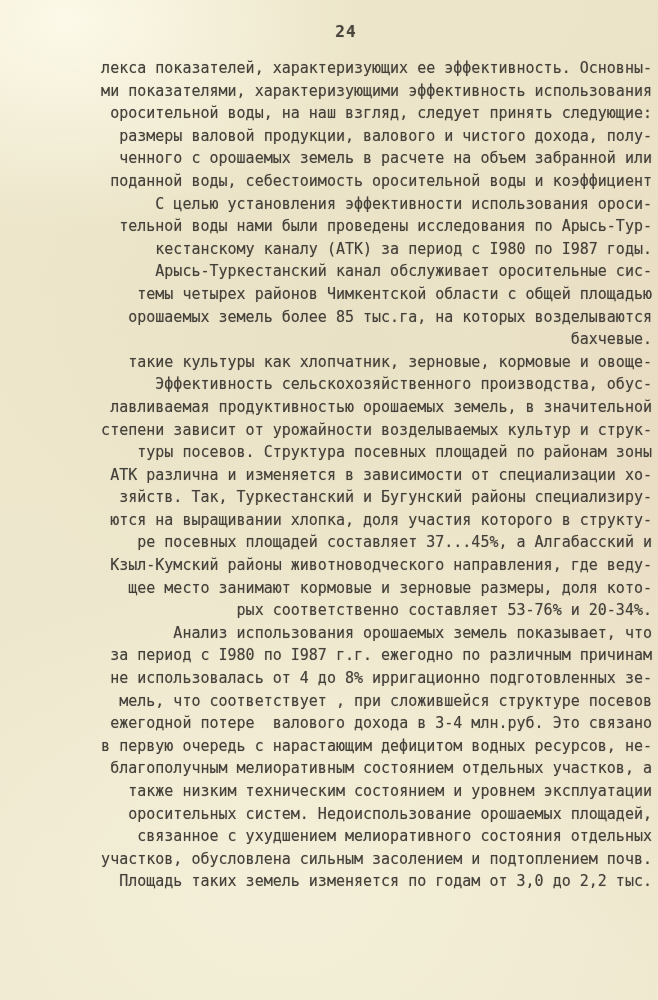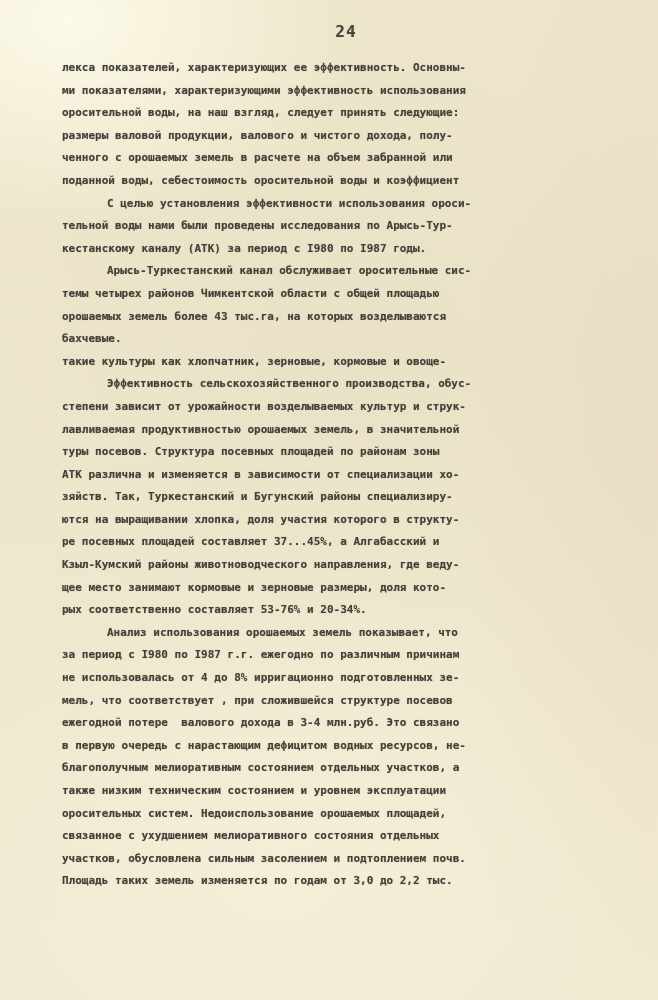--- a/index.html
+++ b/index.html
@@ -32,23 +32,24 @@
     color: #4a463e;
     letter-spacing: 1px;
     text-shadow: 0 0 1px rgba(74,70,62,0.45);
   }
   .text-block {
     position: absolute;
     top: 57px;
     left: 62px;
     width: 590px;
     color: #44403a;
-    font-size: 11px;
-    font-weight: 700;
+    font-size: 15px;
+    font-weight: 400;
     text-shadow: 0 0 1px rgba(68,64,55,0.40);
+    text-align: right;
   }
   .para { margin: 0; padding: 0; }
   .line {
     white-space: pre;
     line-height: 22.6px;
     height: 22.6px;
   }
   .line.indent { padding-left: 45px; }
 </style>
 </head>
@@ -66,28 +67,28 @@
         <div class="line">поданной воды, себестоимость оросительной воды и коэффициент</div>
       </div>
       <div class="para">
         <div class="line indent">С целью установления эффективности использования ороси-</div>
         <div class="line">тельной воды нами были проведены исследования по Арысь-Тур-</div>
         <div class="line">кестанскому каналу (АТК) за период с I980 по I987 годы.</div>
       </div>
       <div class="para">
         <div class="line indent">Арысь-Туркестанский канал обслуживает оросительные сис-</div>
         <div class="line">темы четырех районов Чимкентской области с общей площадью</div>
-        <div class="line">орошаемых земель более 43 тыс.га, на которых возделываются</div>
+        <div class="line">орошаемых земель более 85 тыс.га, на которых возделываются</div>
         <div class="line">бахчевые.</div>
         <div class="line">такие культуры как хлопчатник, зерновые, кормовые и овоще-</div>
       </div>
       <div class="para">
         <div class="line indent">Эффективность сельскохозяйственного производства, обус-</div>
+        <div class="line">лавливаемая продуктивностью орошаемых земель, в значительной</div>
         <div class="line">степени зависит от урожайности возделываемых культур и струк-</div>
-        <div class="line">лавливаемая продуктивностью орошаемых земель, в значительной</div>
         <div class="line">туры посевов. Структура посевных площадей по районам зоны</div>
         <div class="line">АТК различна и изменяется в зависимости от специализации хо-</div>
         <div class="line">зяйств. Так, Туркестанский и Бугунский районы специализиру-</div>
         <div class="line">ются на выращивании хлопка, доля участия которого в структу-</div>
         <div class="line">ре посевных площадей составляет 37...45%, а Алгабасский и</div>
         <div class="line">Кзыл-Кумский районы животноводческого направления, где веду-</div>
         <div class="line">щее место занимают кормовые и зерновые размеры, доля кото-</div>
         <div class="line">рых соответственно составляет 53-76% и 20-34%.</div>
       </div>
       <div class="para">

